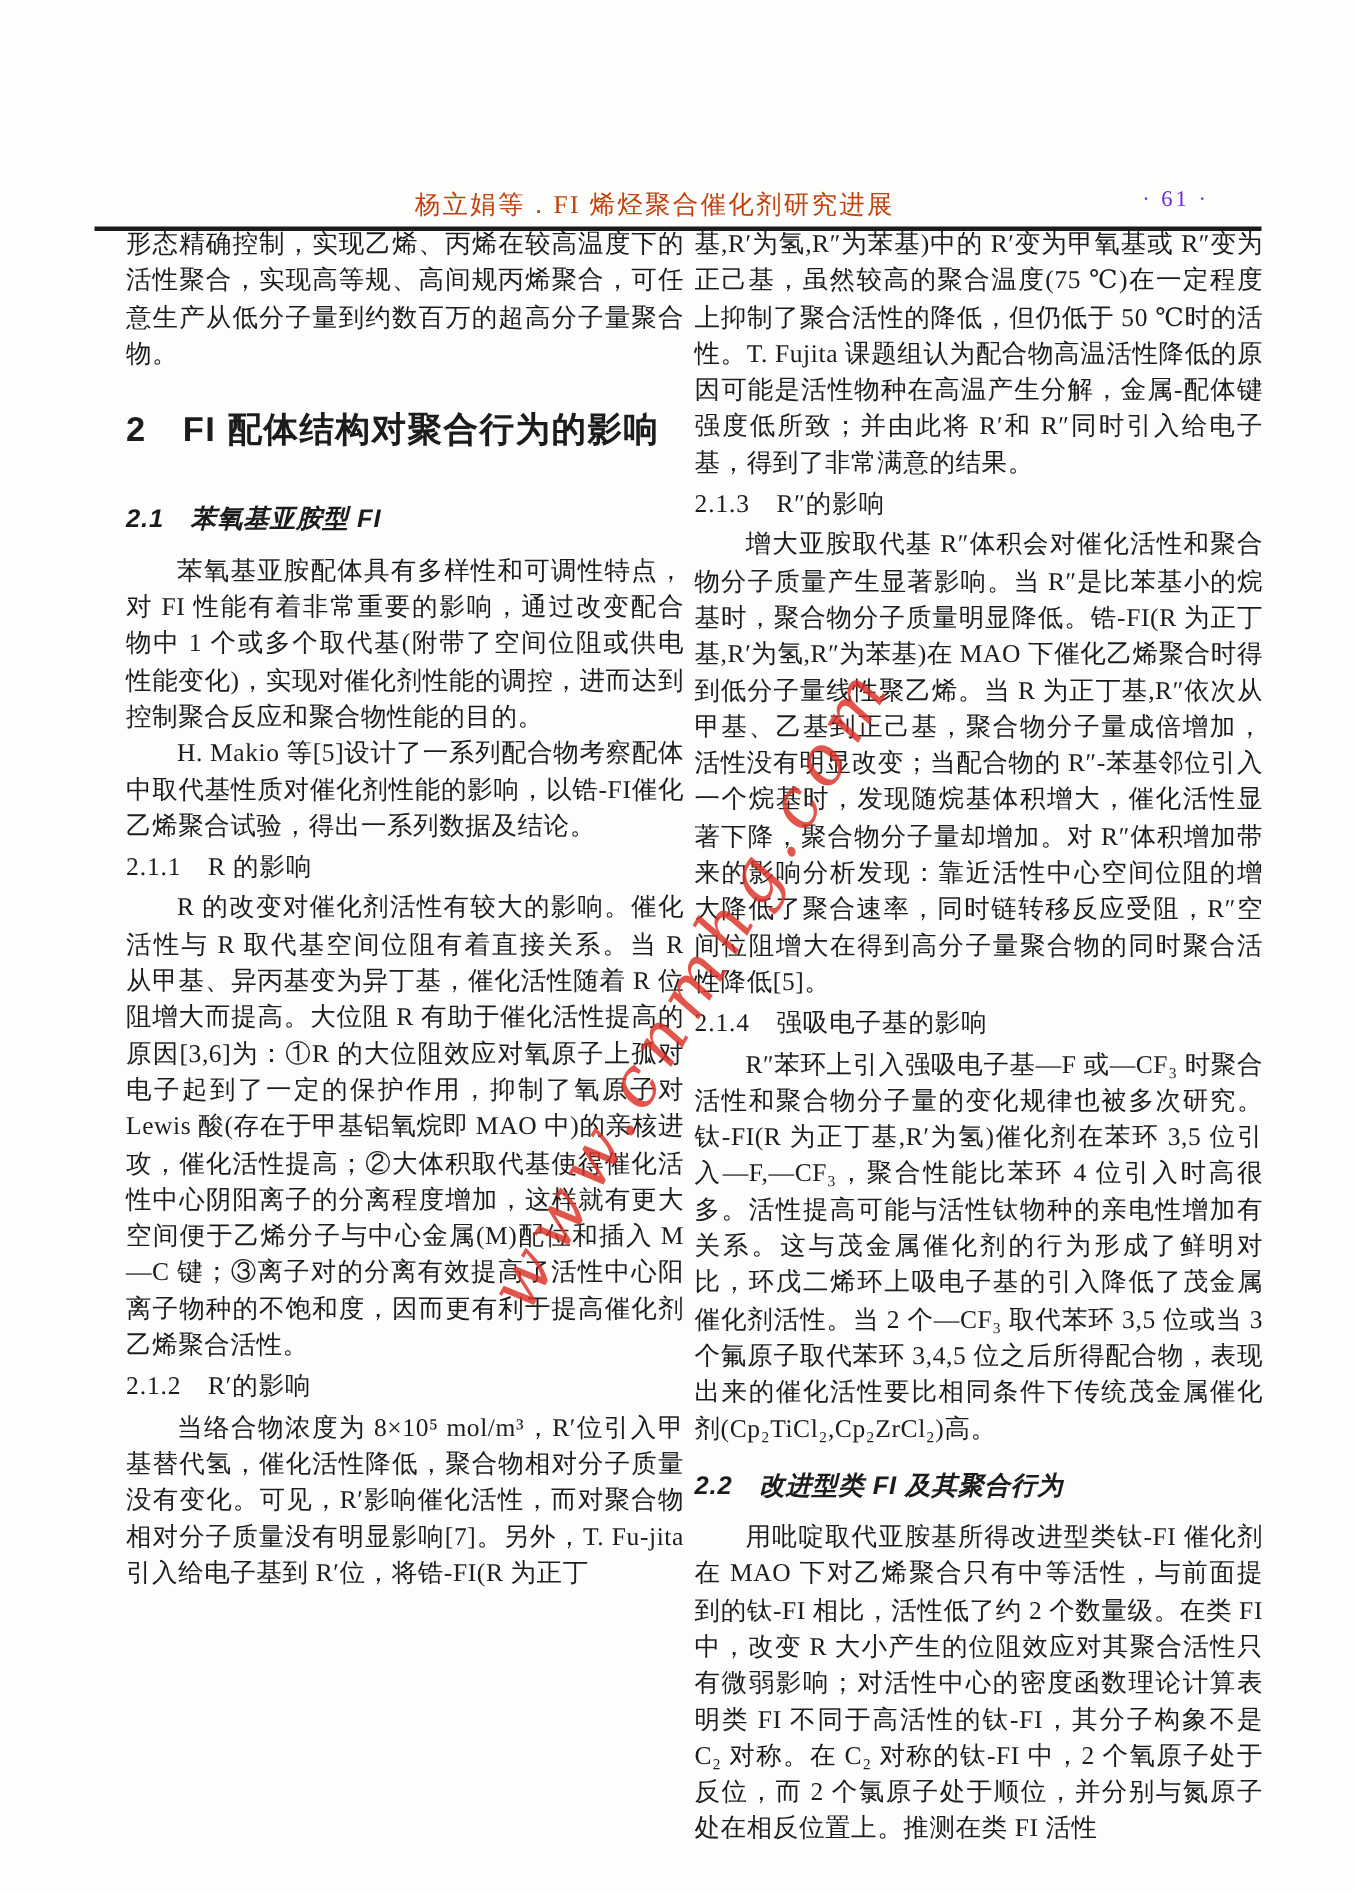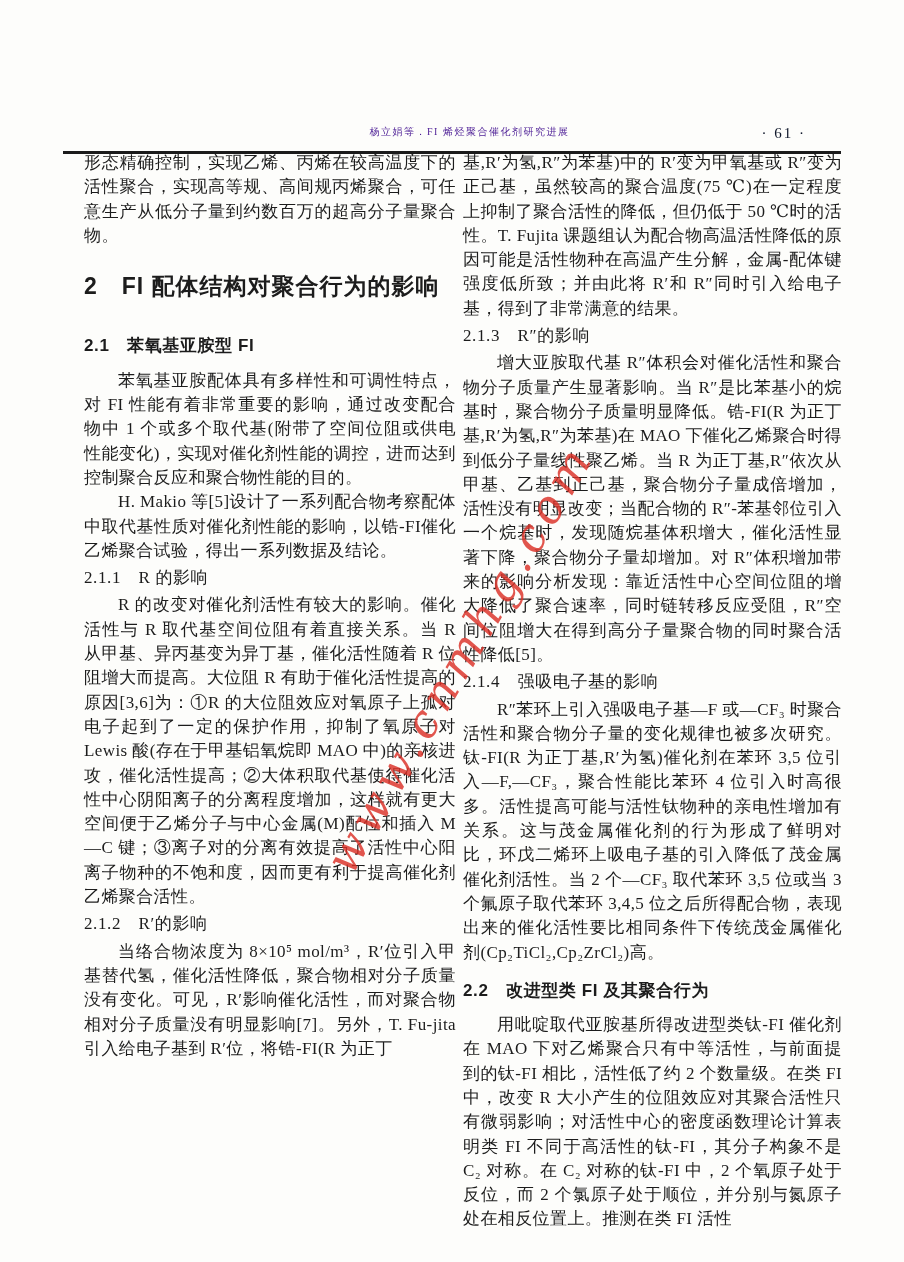--- a/index.html
+++ b/index.html
@@ -6,29 +6,29 @@
   .page{
     position:relative;
     width:904px;height:1262px;
     margin:0 auto;
     background:#fdfdfb;
     font-family:"Liberation Serif","DejaVu Serif",serif;
     color:#1c1c1c;
     overflow:hidden;
   }
   .header-title{
-    position:absolute;top:125px;left:81px;width:777px;
+    position:absolute;top:125px;left:48px;width:777px;
     text-align:center;
-    font-size:10px;letter-spacing:1.5px;
-    color:#4c1d95;
+    font-size:17px;letter-spacing:1.5px;
+    color:#c2410c;
     white-space:nowrap;
   }
   .page-number{
     position:absolute;top:125px;right:98px;
-    font-size:15px;letter-spacing:2px;color:#0f172a;
+    font-size:15px;letter-spacing:2px;color:#6d28d9;
     white-space:nowrap;
   }
   .header-rule{
     position:absolute;top:151px;left:63px;width:778px;height:2.5px;
     background:#1b1b1b;
   }
   .col{
     position:absolute;top:151px;
     font-size:17px;line-height:24.3px;
     text-align:justify;
@@ -42,20 +42,21 @@
     margin:26px 0 36px 0;
     font-family:"Liberation Sans","DejaVu Sans",sans-serif;
     font-weight:bold;font-size:23px;
     letter-spacing:1px;
   }
   .h-sub{
     margin:14px 0 10px 0;
     font-family:"Liberation Sans","DejaVu Sans",sans-serif;
     font-weight:bold;font-size:17px;
     letter-spacing:0.6px;
+    font-style:italic;
   }
   .h-minor{
     margin:3px 0 3px 0;
     font-weight:normal;font-size:17px;
     letter-spacing:0.6px;
   }
   .watermark{
     position:absolute;
     left:338px;top:842px;
     transform:rotate(-60deg);

